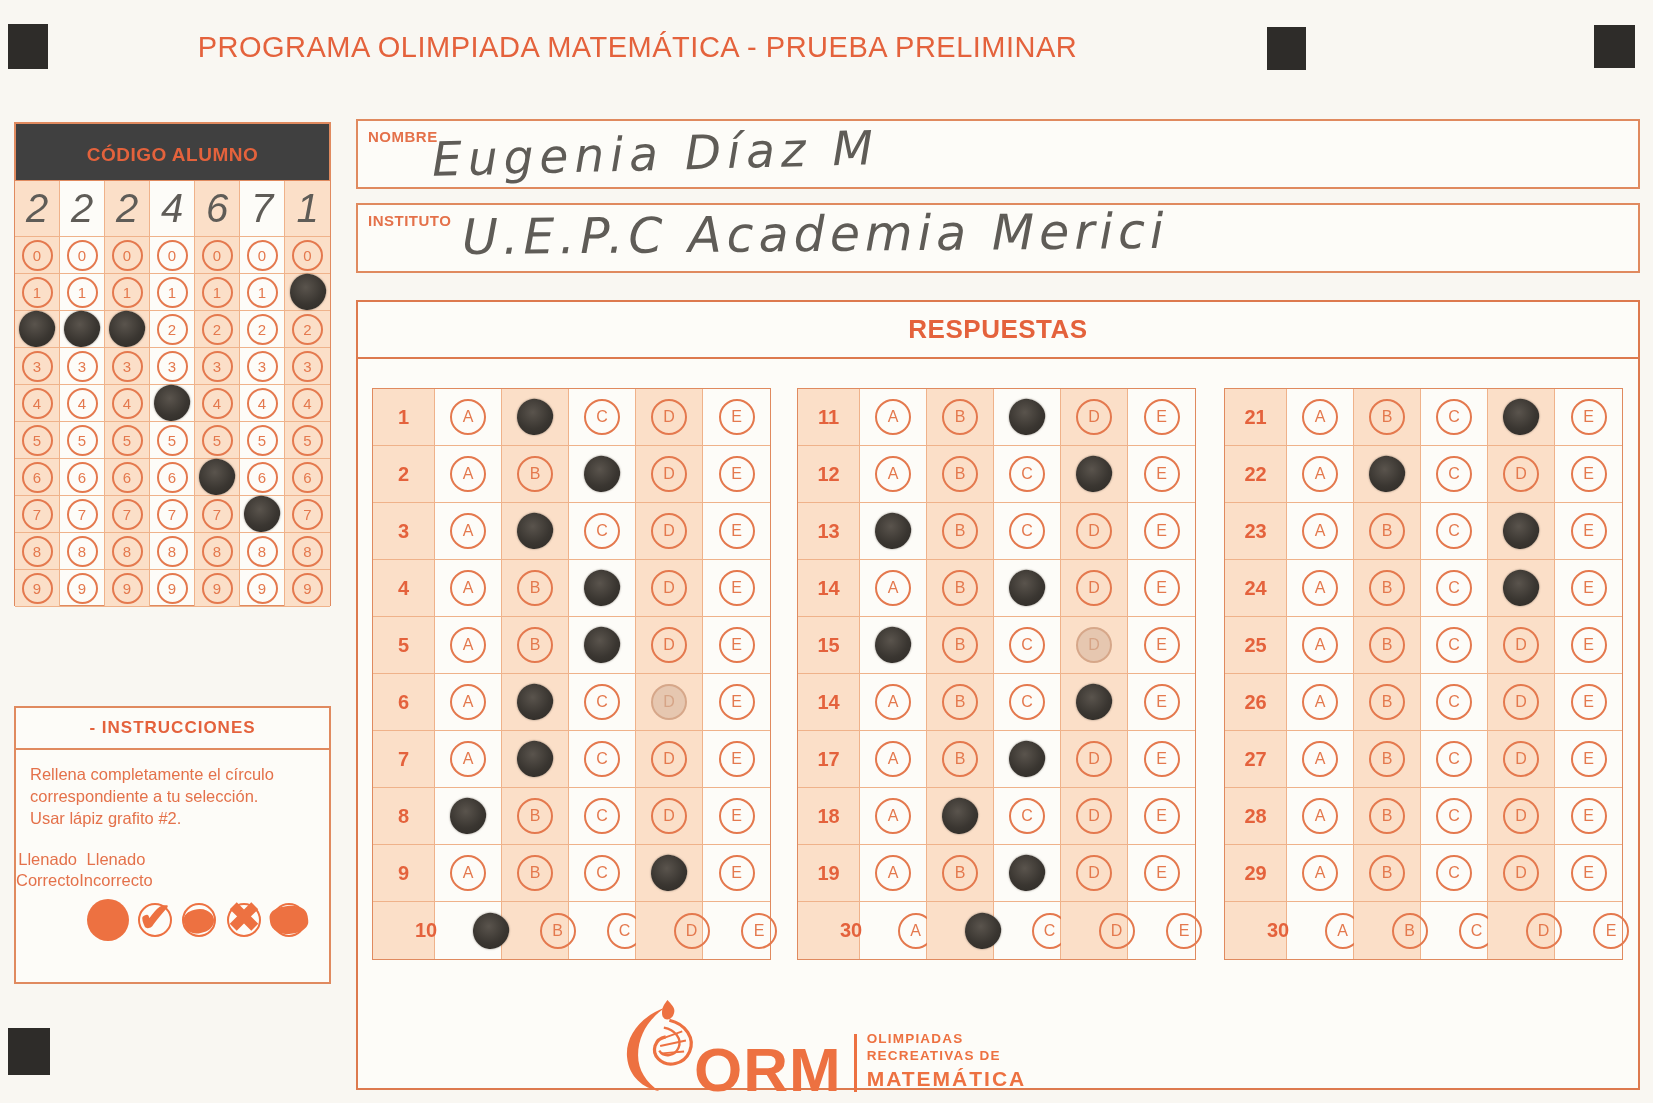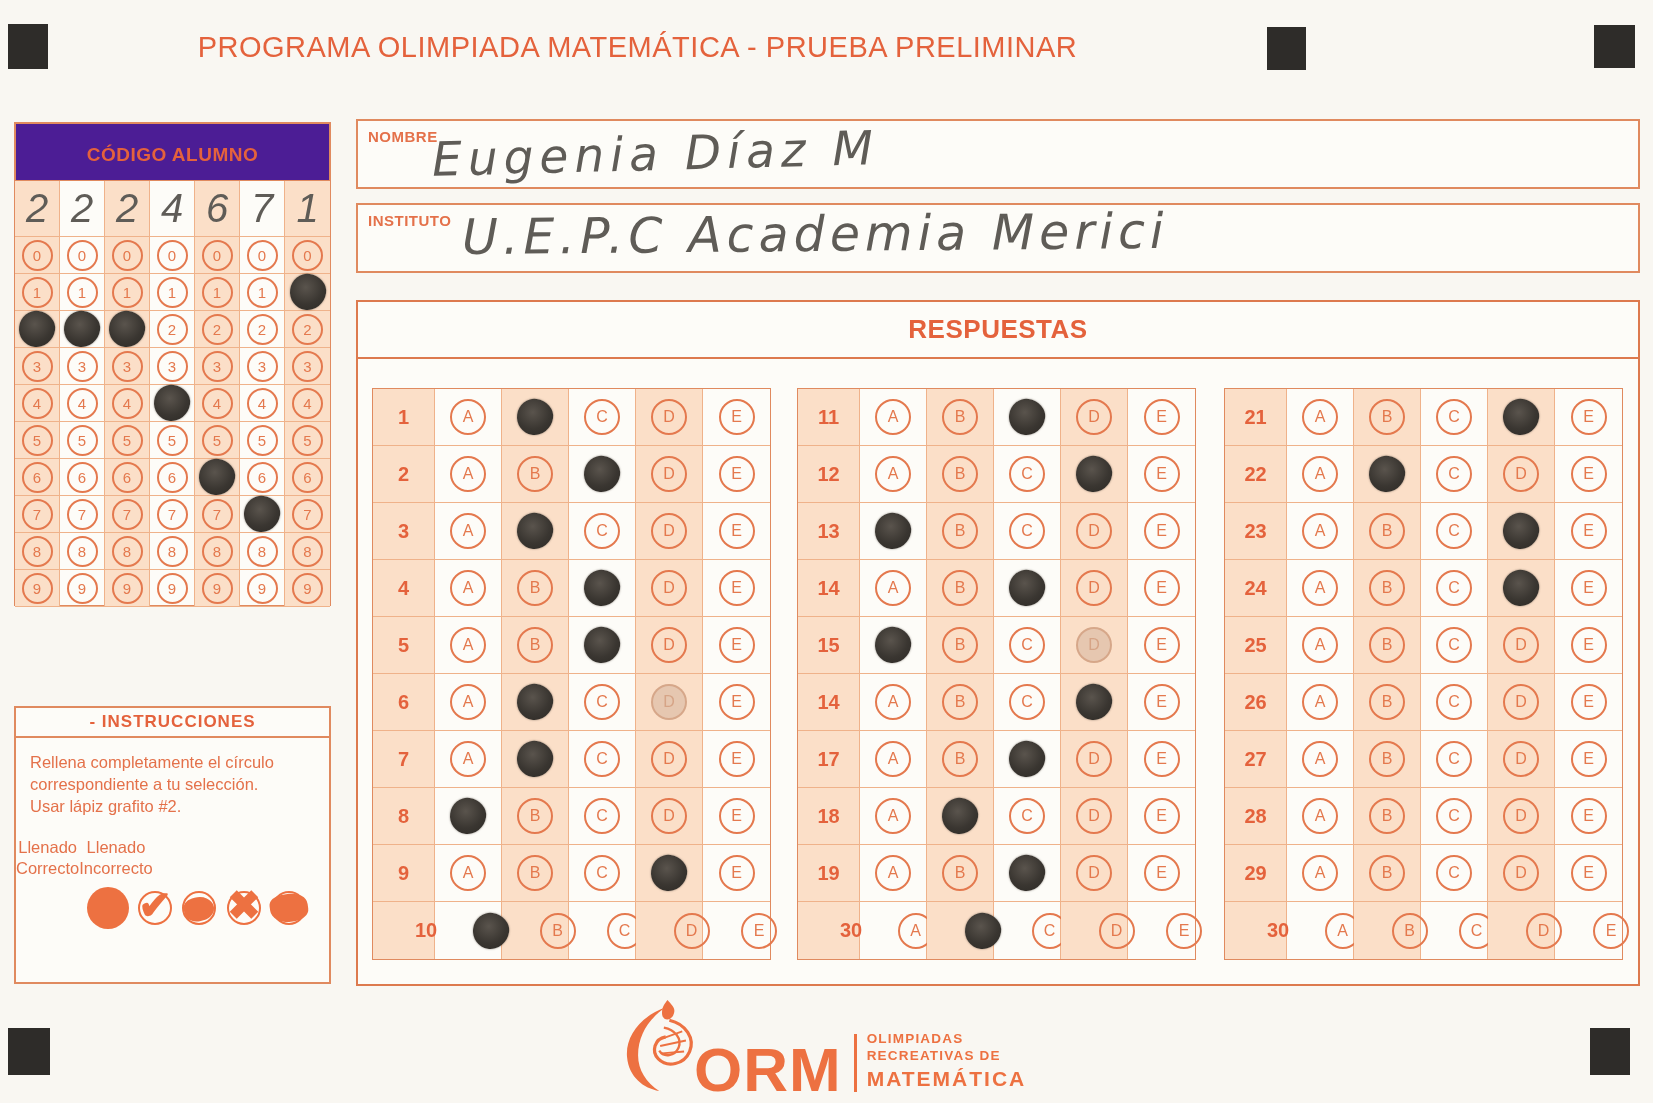--- a/index.html
+++ b/index.html
@@ -14,21 +14,21 @@
 
   .page-title {
     position:absolute; top:31px; left:0; width:1275px;
     text-align:center; font-size:29px; font-weight:normal;
     color:#e4623c; letter-spacing:0.5px;
   }
 
   
   .code-header {
     position:absolute; left:14px; top:122px; width:317px; height:66px;
-    border:2px solid #e08a5f; background:#4c1d95;
+    border:2px solid #e08a5f; background:#404040;
     display:flex; align-items:center; justify-content:center;
     color:#e4623c; font-size:19px; font-weight:bold; letter-spacing:0.5px;
   }
   .code-grid {
     position:absolute; left:14px; top:180px; width:317px; height:426px;
     display:grid; grid-template-columns:repeat(7,1fr);
     border:1px solid #e08a5f; background:#fdfcf8;
   }
   .code-col { display:grid; grid-template-rows:56px repeat(10,1fr); }
   .code-col.peach { background:#fbdfc8; }
@@ -70,21 +70,21 @@
 
   
   .field-box {
     position:absolute; left:356px; width:1284px; height:70px;
     border:2px solid #e08a5f; background:#fdfcf8;padding-left:27px;
   }
   .field-label { position:absolute; left:10px; top:7px; color:#e4714a; font-size:15px; font-weight:bold; letter-spacing:0.5px; }
 
   
   .resp-box {
-    position:absolute; left:356px; top:300px; width:1284px; height:686px;
+    position:absolute; left:356px; top:300px; width:1284px; height:790px;
     border:2px solid #dd7a4e; background:#fdfcf8;
   }
   .resp-title {
     height:57px; display:flex; align-items:center; justify-content:center;
     color:#e4623c; font-size:26px; font-weight:bold; letter-spacing:0.5px;
     border-bottom:2px solid #dd7a4e;
   }
   .answer-block {
     position:absolute; top:86px; width:399px;
     border:1px solid #e08a5f; background:#fdfcf8;
@@ -99,21 +99,21 @@
   .answer-row:last-child .acell { border-bottom:none;padding-left:45px; }
   .peach { background:#fbdfc8; }
   .num { color:#e4623c; font-size:20px; font-weight:bold; }
 
   
   .instr-box {
     position:absolute; left:14px; top:706px; width:317px; height:278px;
     border:2px solid #e08a5f; background:#fdfcf8; color:#e4714a;
   }
   .instr-title {
-    height:30px; display:flex; align-items:center; justify-content:center;
+    height:42px; display:flex; align-items:center; justify-content:center;
     font-size:17px; font-weight:bold; letter-spacing:1px;
     border-bottom:2px solid #e08a5f; color:#e4623c;
   }
   .instr-body { padding:14px 14px 6px 14px; font-size:16.5px; line-height:1.32; }
   .ex-row { display:flex; justify-content:flex-start; margin-top:14px; text-align:center; font-size:16.5px; line-height:1.25; }
   .ex-icons { display:flex; justify-content:space-around; align-items:center; margin-top:8px; padding:0 18px 0 30px; }
   .dot-correct { width:42px; height:42px; border-radius:50%; background:#ed7141; margin-left:38px; }
   .icn { position:relative; width:38px; height:38px; }
   .icn .ring { position:absolute; inset:2px; border:2px solid #ed7141; border-radius:50%; }
   .icn .glyph {

